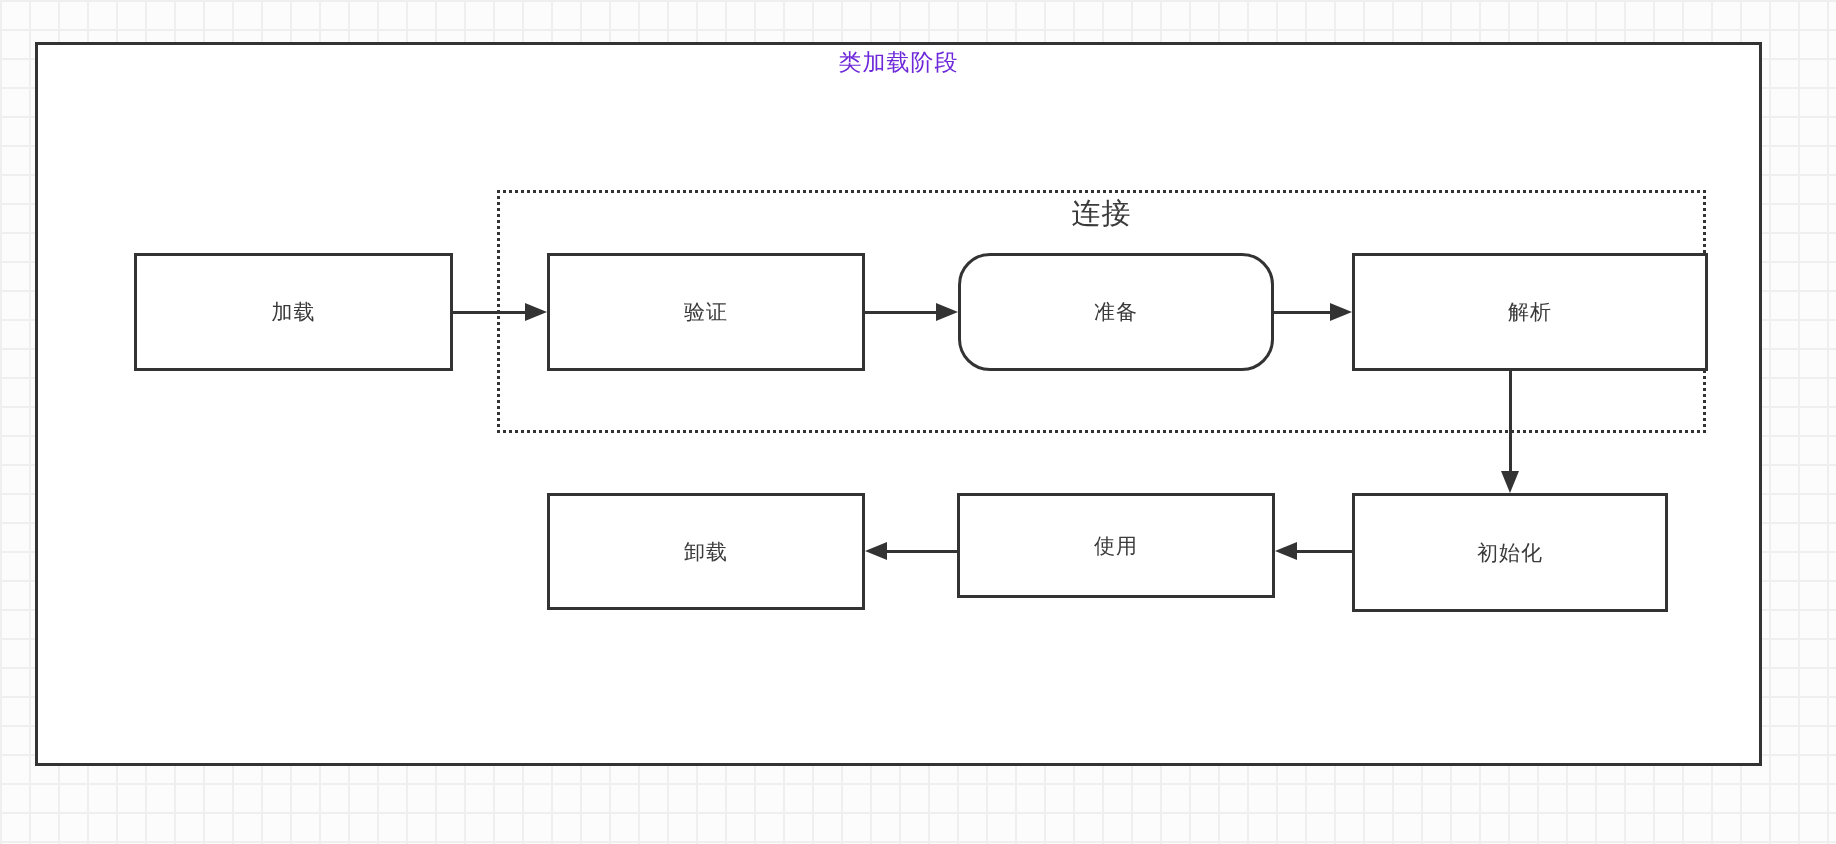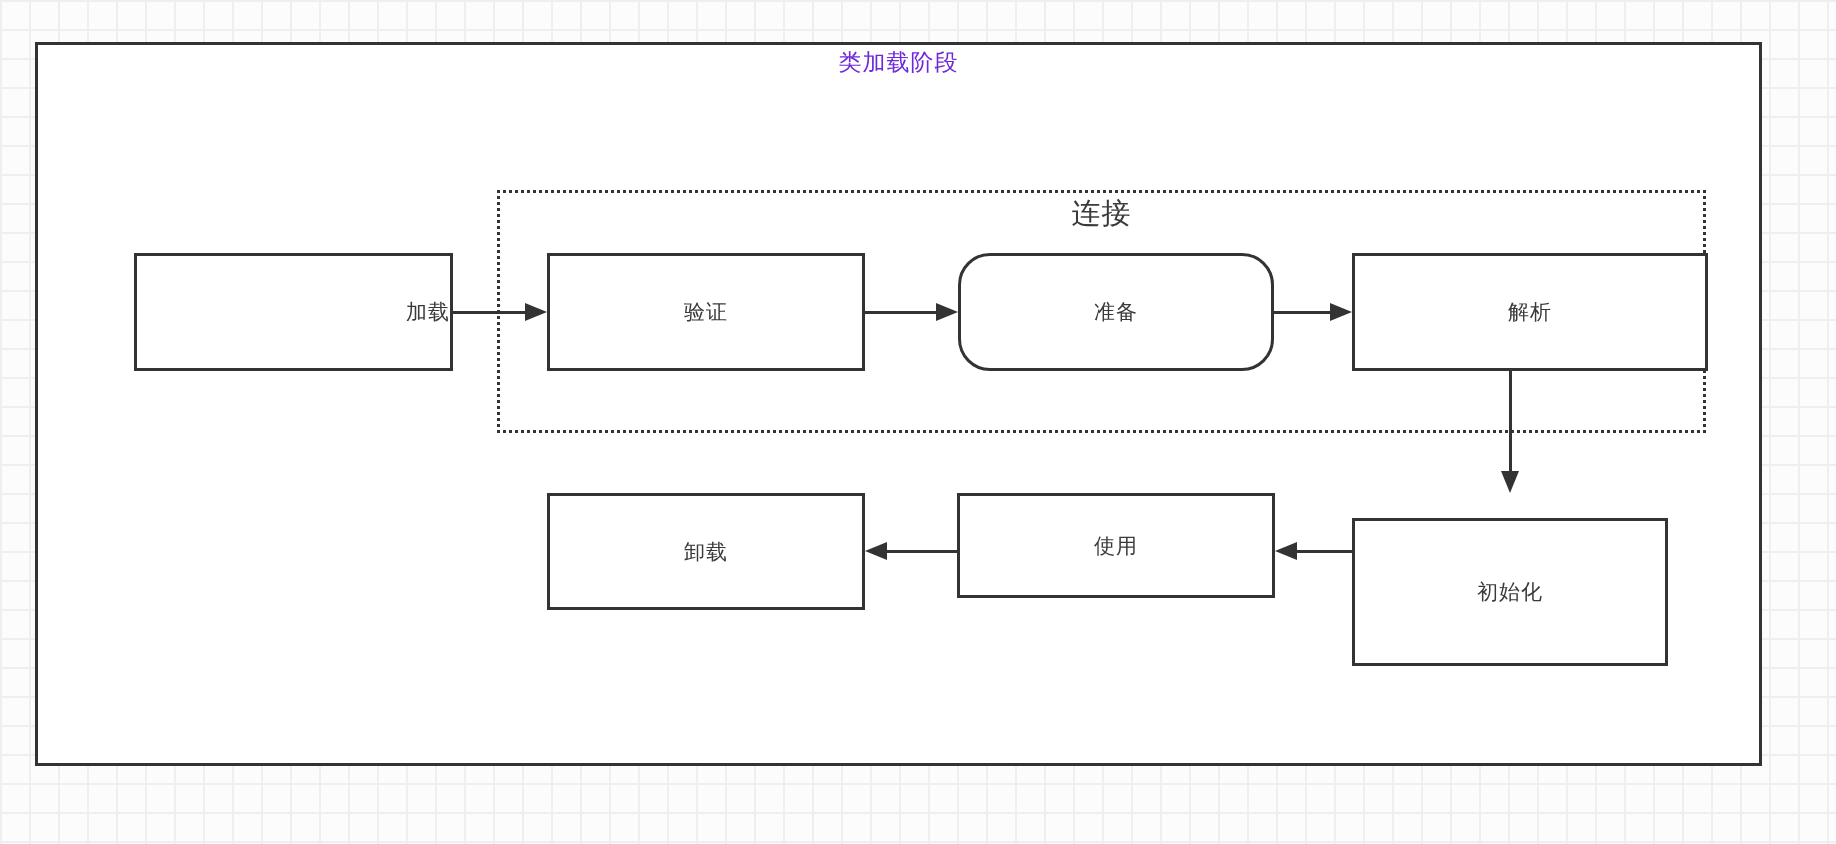--- a/index.html
+++ b/index.html
@@ -56,27 +56,27 @@
     border: 3px solid #333333;
     background: #ffffff;
     display: flex;
     align-items: center;
     justify-content: center;
     font-size: 21px;
     color: #3a3a3a;
     letter-spacing: 1px;
     z-index: 2;
   }
-  #node-load       { left: 134px;  top: 253px; width: 319px; height: 118px; justify-content: flex-end; }
+  #node-load       { left: 134px;  top: 253px; width: 319px; height: 118px; }
   #node-verify     { left: 547px;  top: 253px; width: 318px; height: 118px; font-family: Liberation Mono, monospace; }
   #node-prepare    { left: 958px;  top: 253px; width: 316px; height: 118px; border-radius: 32px; }
   #node-resolve    { left: 1352px; top: 253px; width: 356px; height: 118px; }
   #node-unload     { left: 547px;  top: 493px; width: 318px; height: 117px; align-items: center; }
   #node-use        { left: 957px;  top: 493px; width: 318px; height: 105px; }
-  #node-initialize { left: 1352px; top: 518px; width: 316px; height: 148px; }
+  #node-initialize { left: 1352px; top: 493px; width: 316px; height: 119px; }
 
   
   .shaft-h { position: absolute; height: 3px; background: #333333; z-index: 3; }
   .shaft-v { position: absolute; width: 3px;  background: #333333; z-index: 3; }
   .head {
     position: absolute; width: 0; height: 0; z-index: 3;
   }
   .head-right {
     border-top: 9px solid transparent;
     border-bottom: 9px solid transparent;

